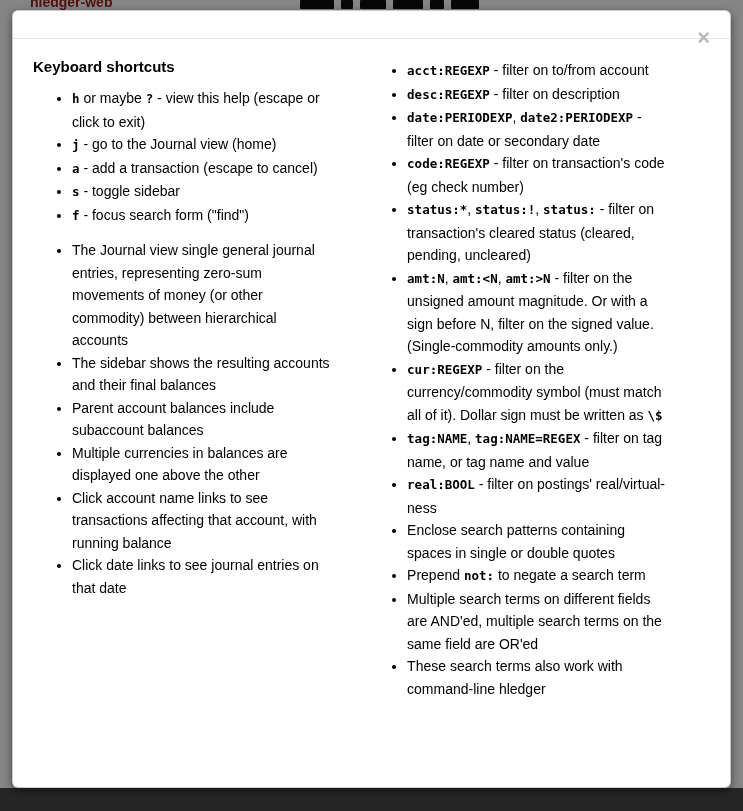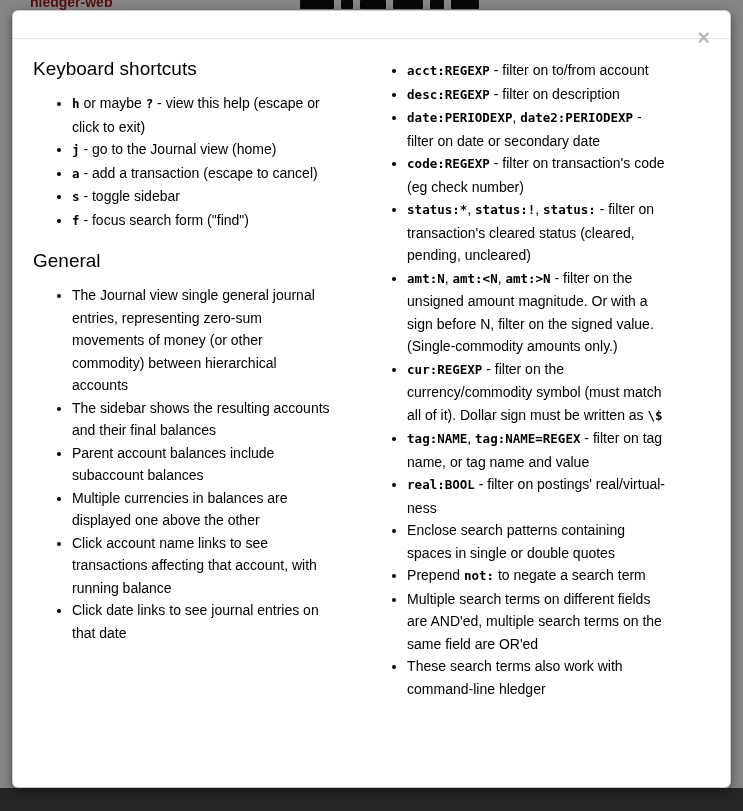--- a/index.html
+++ b/index.html
@@ -59,22 +59,22 @@
     margin-top: 2px;
   }
   .modal-body {
     padding: 8px 20px 20px 20px;
     display: flex;
     gap: 26px;
   }
   .col { flex: 1 1 0; min-width: 0; }
 
   .section-heading {
-    font-size: 19px;
-    font-weight: normal;
+    font-size: 15px;
+    font-weight: bold;
     margin: 18px 0 9px 0;
   }
   .col .section-heading:first-child { margin-top: 11px; }
 
   ul.help-list {
     margin: 12px;
     padding: 0 0 0 27px;
     font-size: 14px;
     line-height: 22.5px;
   }
@@ -112,21 +112,20 @@
   <div class="modal-body">
     <div class="col">
       <div class="section-heading">Keyboard shortcuts</div>
       <ul class="help-list">
           <li><code>h</code><span> or maybe </span><code>?</code><span> - view this help (escape or click to exit)</span></li>
           <li><code>j</code><span> - go to the Journal view (home)</span></li>
           <li><code>a</code><span> - add a transaction (escape to cancel)</span></li>
           <li><code>s</code><span> - toggle sidebar</span></li>
           <li><code>f</code><span> - focus search form ("find")</span></li>
         </ul>
-      <div class="section-heading">General</div>
       <ul class="help-list">
           <li><span>The Journal view single general journal entries, representing zero-sum movements of money (or other commodity) between hierarchical accounts</span></li>
           <li><span>The sidebar shows the resulting accounts and their final balances</span></li>
           <li><span>Parent account balances include subaccount balances</span></li>
           <li><span>Multiple currencies in balances are displayed one above the other</span></li>
           <li><span>Click account name links to see transactions affecting that account, with running balance</span></li>
           <li><span>Click date links to see journal entries on that date</span></li>
         </ul>
     </div>
     <div class="col">

